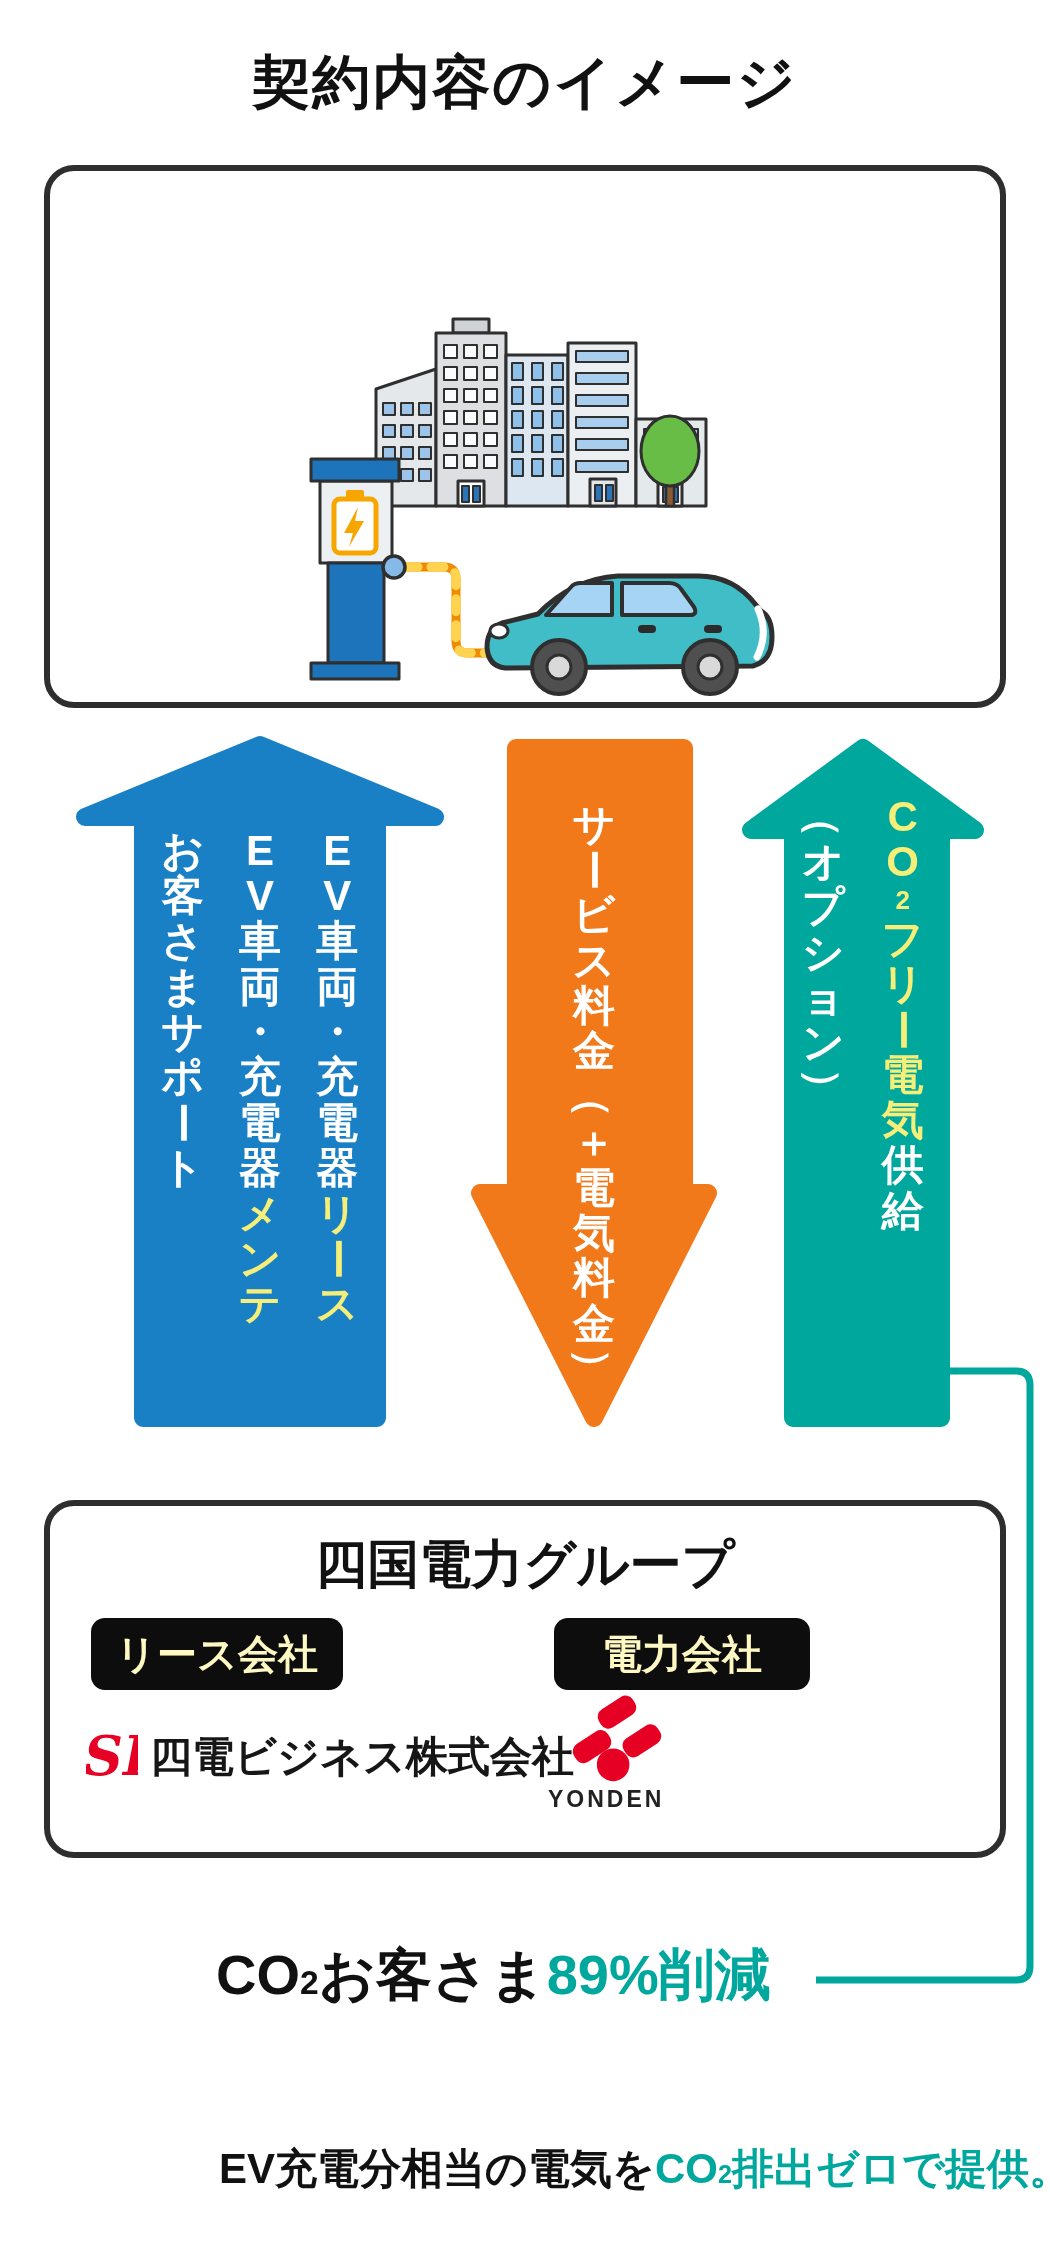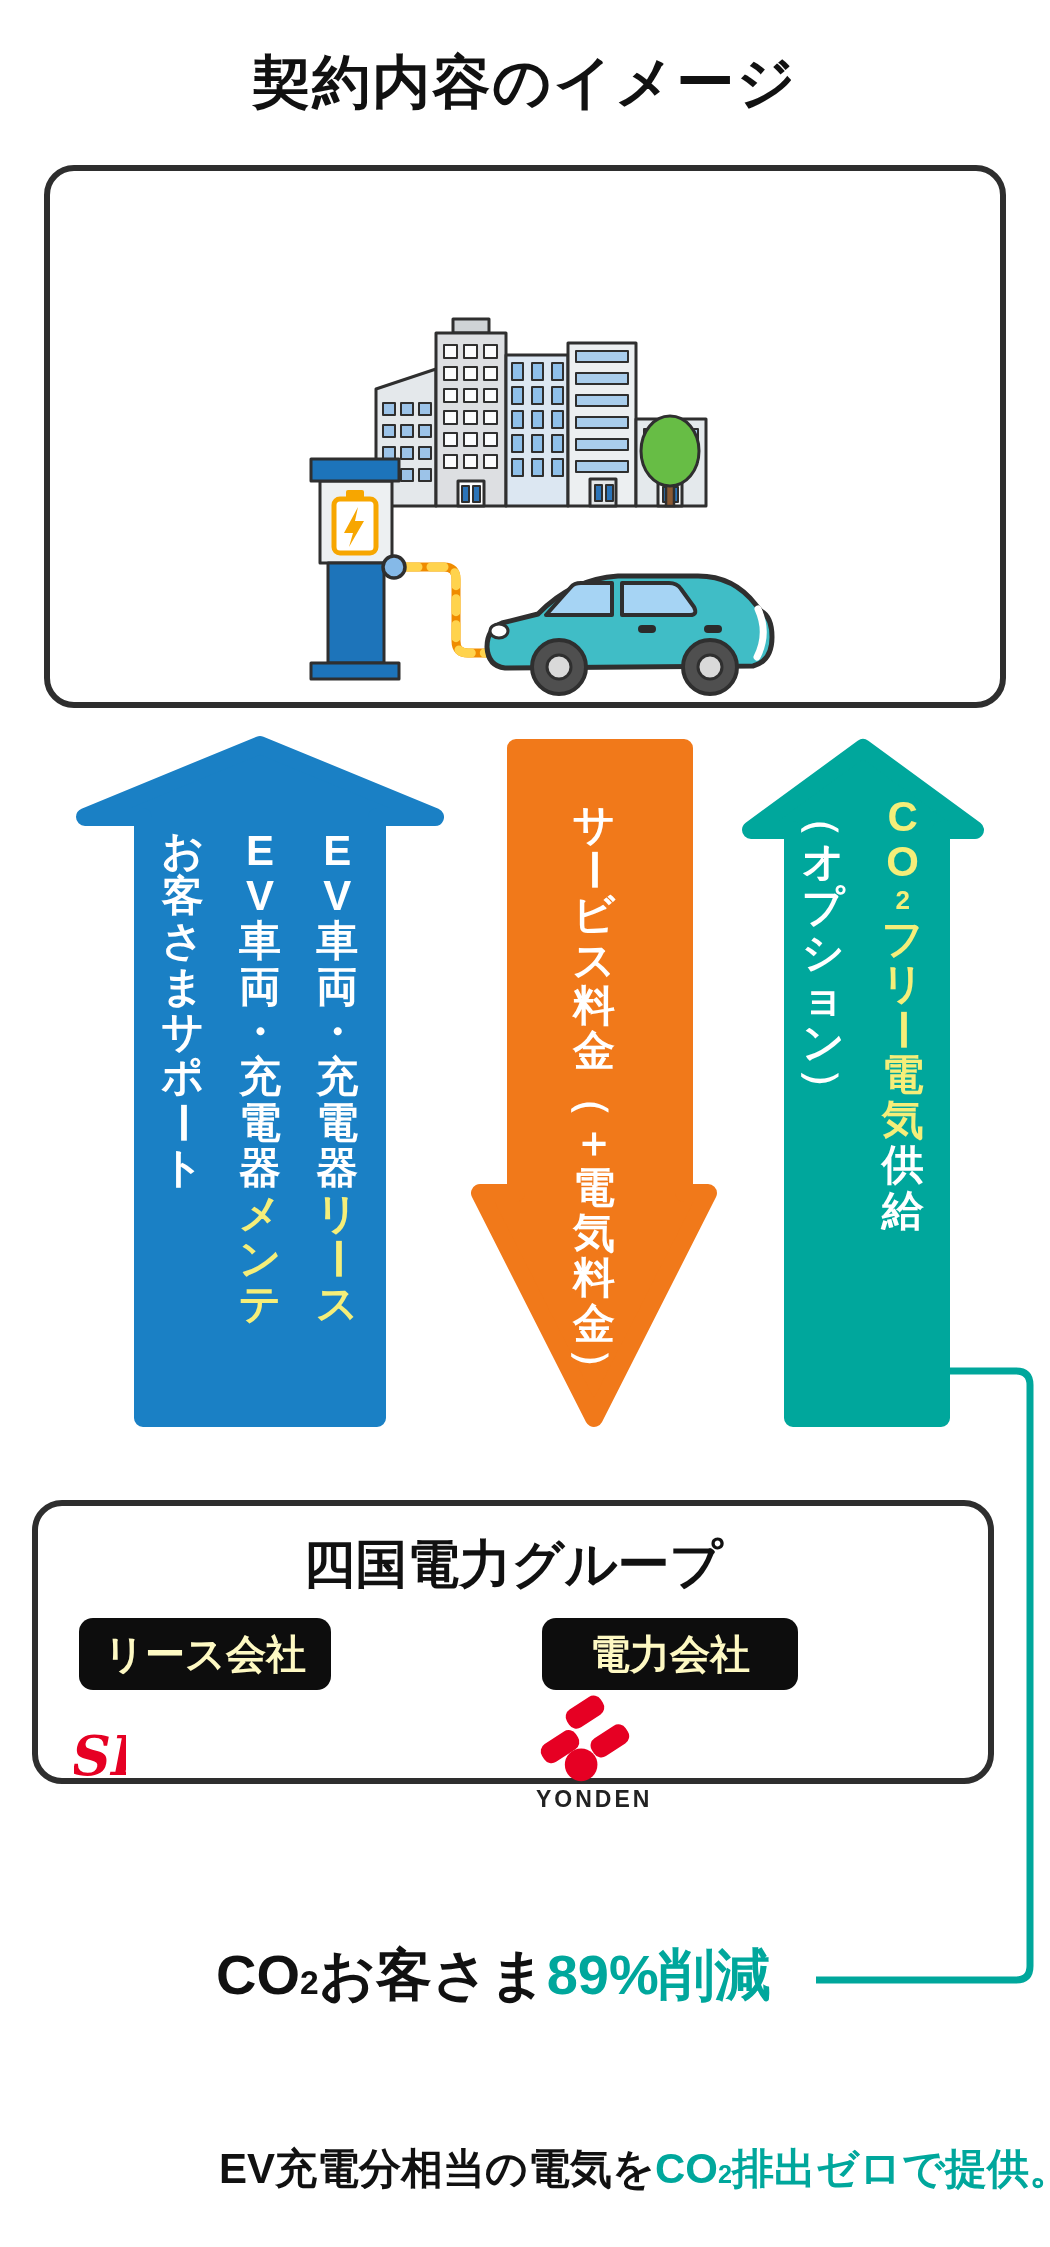--- a/index.html
+++ b/index.html
@@ -11,32 +11,32 @@
   .stage{position:relative;width:1050px;height:2247px;margin:0 auto;background:#fff;overflow:hidden;padding-left:24px;}
 
   .page-title{position:absolute;top:44px;left:0;width:1050px;text-align:center;
     font-size:58px;font-weight:900;letter-spacing:2px;}
 
   .round-box{position:absolute;background:#fff;border:6px solid var(--c-border);border-radius:30px;box-sizing:border-box;}
   .customer-box{left:44px;top:165px;width:962px;height:543px;}
   .customer-box .box-title{margin-top:42px;text-align:center;font-size:54px;font-weight:900;}
   .illustration{position:absolute;left:256px;top:140px;width:470px;height:395px;}
 
-  .group-box{left:32px;top:1500px;width:962px;height:284px;}
+  .group-box{left:44px;top:1500px;width:962px;height:358px;}
   .group-box .box-title{margin-top:24px;text-align:center;font-size:52px;font-weight:900;}
   .badge{position:absolute;height:72px;background:#0d0d0d;border-radius:14px;color:#fef9c3;
     display:flex;align-items:center;justify-content:center;font-size:40px;font-weight:800;}
   .badge.lease{left:41px;top:112px;width:252px;}
   .badge.power{left:504px;top:112px;width:256px;}
   .logo-row{position:absolute;display:flex;align-items:center;}
   .logo-row.lease{left:36px;top:206px;height:90px;}
   .logo-row.power{left:498px;top:186px;height:120px;}
   .company-name{font-size:42px;font-weight:800;color:#161616;white-space:nowrap;}
   .sb-mark{width:52px;height:64px;margin-right:12px;}
-  .yonden-wrap{display:flex;flex-direction:column;align-items:flex-start;margin-right:18px;}
+  .yonden-wrap{display:flex;flex-direction:column;align-items:flex-end;margin-right:18px;}
   .yonden-mark{width:96px;height:92px;}
   .yonden-word{font-size:23px;font-weight:700;letter-spacing:3px;color:#222;margin-top:2px;}
 
   .arrow{position:absolute;}
   .arrow svg{display:block;}
   .vtext{position:absolute;left:0;right:0;display:flex;flex-direction:row-reverse;justify-content:center;}
   .arrow-support .vtext{top:95px;gap:32px;font-size:42px;}
   .arrow-fee .vtext{top:64px;font-size:42px;}
   .arrow-co2 .vtext{top:56px;gap:34px;font-size:42px;}
   .vcol{display:flex;flex-direction:column;align-items:center;}
@@ -291,20 +291,21 @@
   <div class="round-box group-box">
     <div class="box-title">四国電力グループ</div>
 
     <div class="badge lease">リース会社</div>
     <div class="badge power">電力会社</div>
 
     <div class="logo-row lease">
       <svg class="sb-mark" viewBox="0 0 52 64">
         <text x="-2" y="50" font-family="DejaVu Serif, Liberation Serif, serif" font-style="italic" font-weight="bold" font-size="54" fill="var(--c-red)">SB</text>
       </svg>
+      <div class="company-name">四電ビジネス株式会社</div>
     </div>
 
     <div class="logo-row power">
       <div class="yonden-wrap">
         <svg class="yonden-mark" viewBox="0 0 100 96">
           <g fill="var(--c-red)">
             <rect x="30" y="10" width="42" height="22" rx="9" transform="rotate(-33 51 21)"></rect>
             <rect x="56" y="40" width="42" height="22" rx="9" transform="rotate(-33 77 51)"></rect>
             <rect x="4" y="46" width="42" height="22" rx="9" transform="rotate(-33 25 57)"></rect>
             <circle cx="47" cy="76" r="17"></circle>

